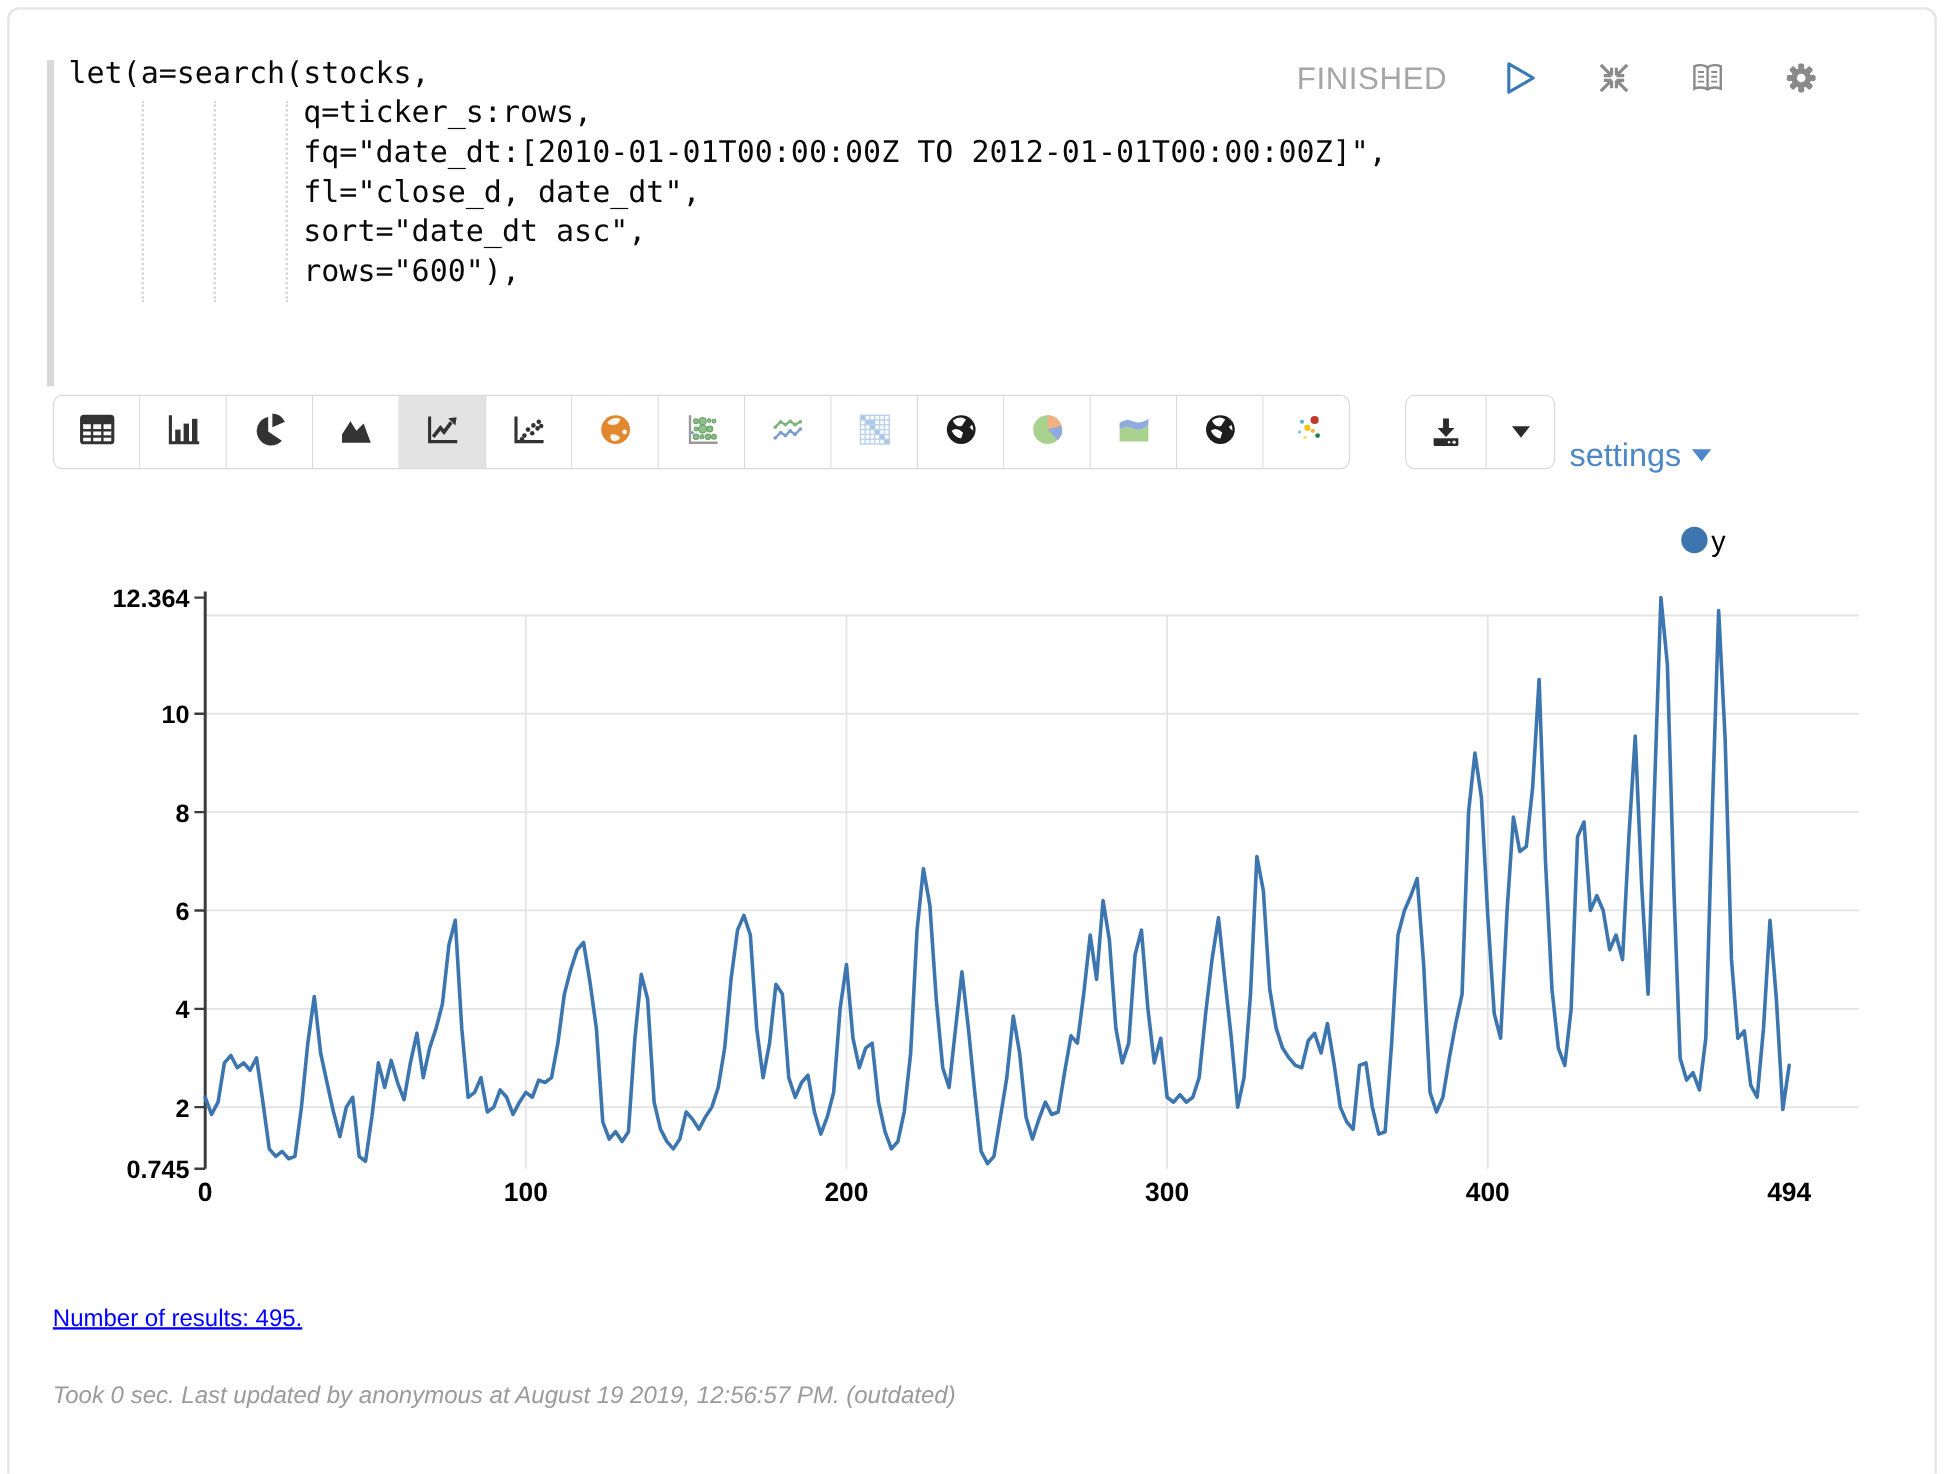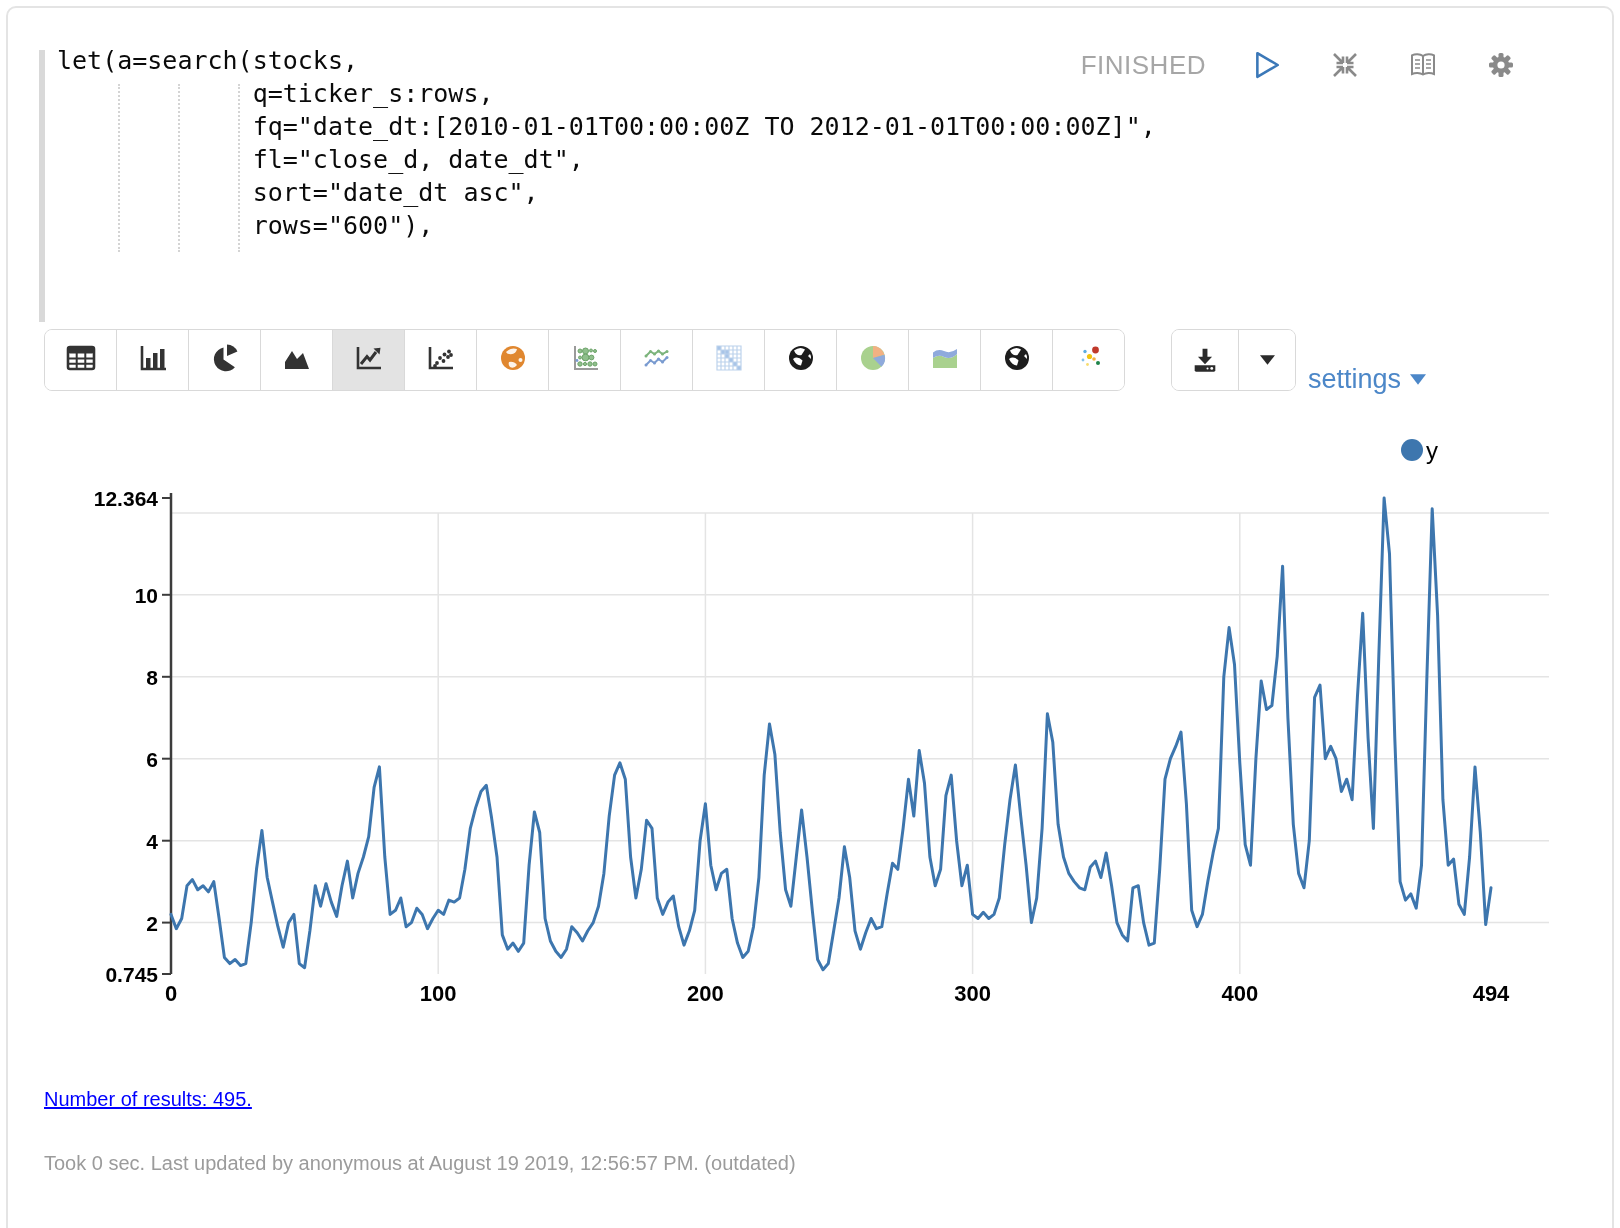--- a/index.html
+++ b/index.html
@@ -40,21 +40,21 @@
   .chart-wrap svg{position:absolute;left:0;top:0;}
   .grid{stroke:#e4e4e4;stroke-width:1.5;}
   .axis{stroke:#3c3c3c;stroke-width:2.5;}
   .tick{stroke:#3c3c3c;stroke-width:2;}
   .ytick{font:bold 21px "Liberation Sans",sans-serif;fill:#000;text-anchor:end;}
   .xtick{font:bold 22px "Liberation Sans",sans-serif;fill:#000;text-anchor:middle;}
   .legend-label{font:24px "Liberation Sans",sans-serif;fill:#000;}
 
   
   .results-text{position:absolute;left:36px;top:1080px;font-size:20px;color:#0100fe;text-decoration:underline;}
-  .status-line{position:absolute;left:36px;top:1144px;font-size:20px;color:#9b9b9b;}
+  .status-line{position:absolute;left:36px;top:1144px;font-size:20px;color:#9b9b9b;font-style:italic;}
 </style>
 </head>
 <body>
 
 <div class="container">
 
   <div class="editor">
     <div class="gutter"></div>
     <div class="indent-guide" style="left:110px;"></div>
     <div class="indent-guide" style="left:170px;"></div>

